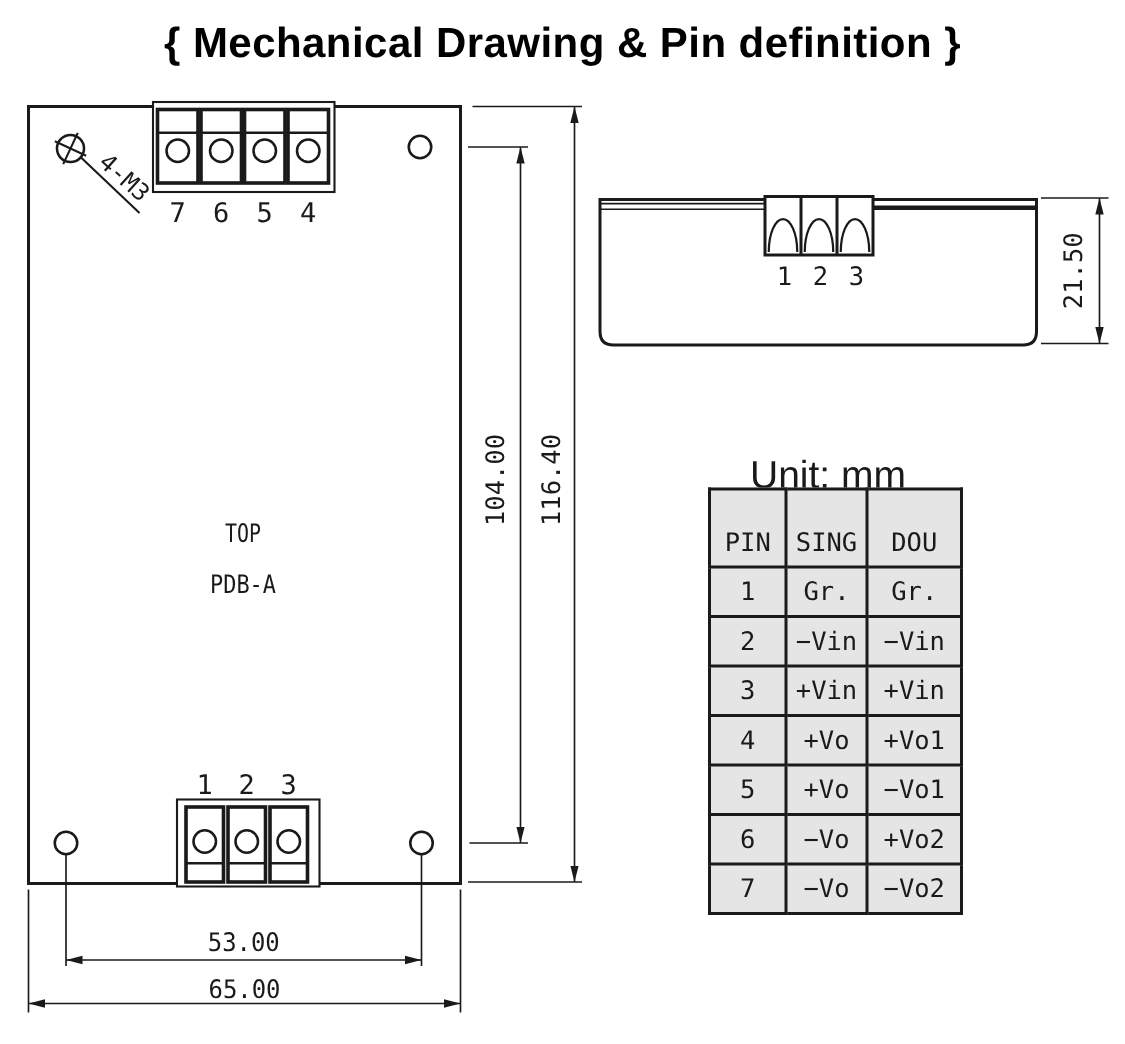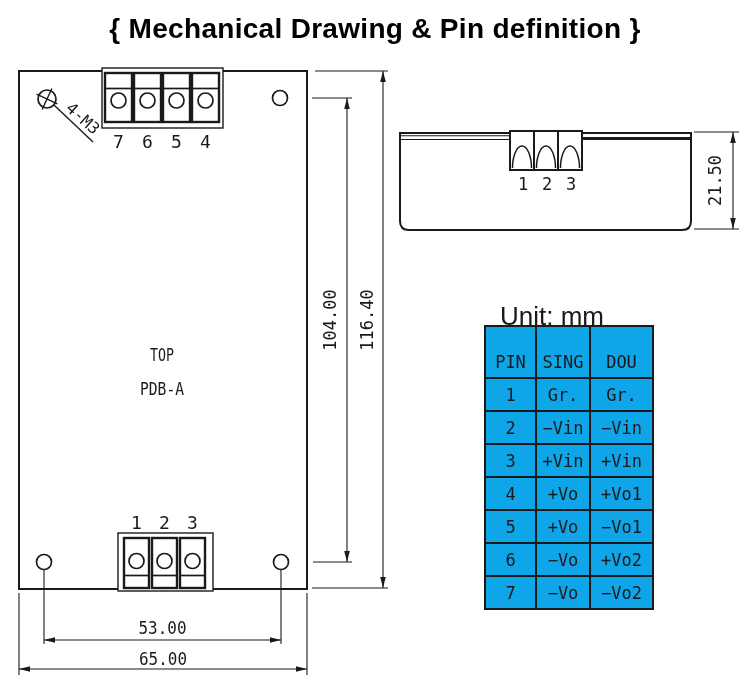--- a/index.html
+++ b/index.html
@@ -15,22 +15,22 @@
   svg { position:absolute; }
   svg .ln   { stroke:#1a1a1a; fill:none; }
   svg .wf   { stroke:#1a1a1a; fill:#ffffff; }
   svg text  { fill:#1a1a1a; stroke:none;
               font-family:"DejaVu Sans Mono", monospace; }
   .unit-label {
     position:absolute; left:500px; top:301px;
     font-size:26px; color:#1a1a1a;
   }
   .pin-table {
-    position:absolute; left:484px; top:325px; width:168px;
-    border-collapse:collapse; table-layout:fixed; background:#0ea5e9;
+    position:absolute; left:472px; top:325px; width:168px;
+    border-collapse:collapse; table-layout:fixed; background:#e5e5e5;
   }
   .pin-table th, .pin-table td {
     border:2px solid #1a1a1a; text-align:center;
     font-family:"DejaVu Sans Mono", monospace;
     font-size:17px; font-weight:400; color:#1a1a1a; padding:0;
   }
   .pin-table thead tr { height:52px; }
   .pin-table thead th { vertical-align:bottom; padding-bottom:5px; }
   .pin-table tbody tr { height:33px; }
 </style>

